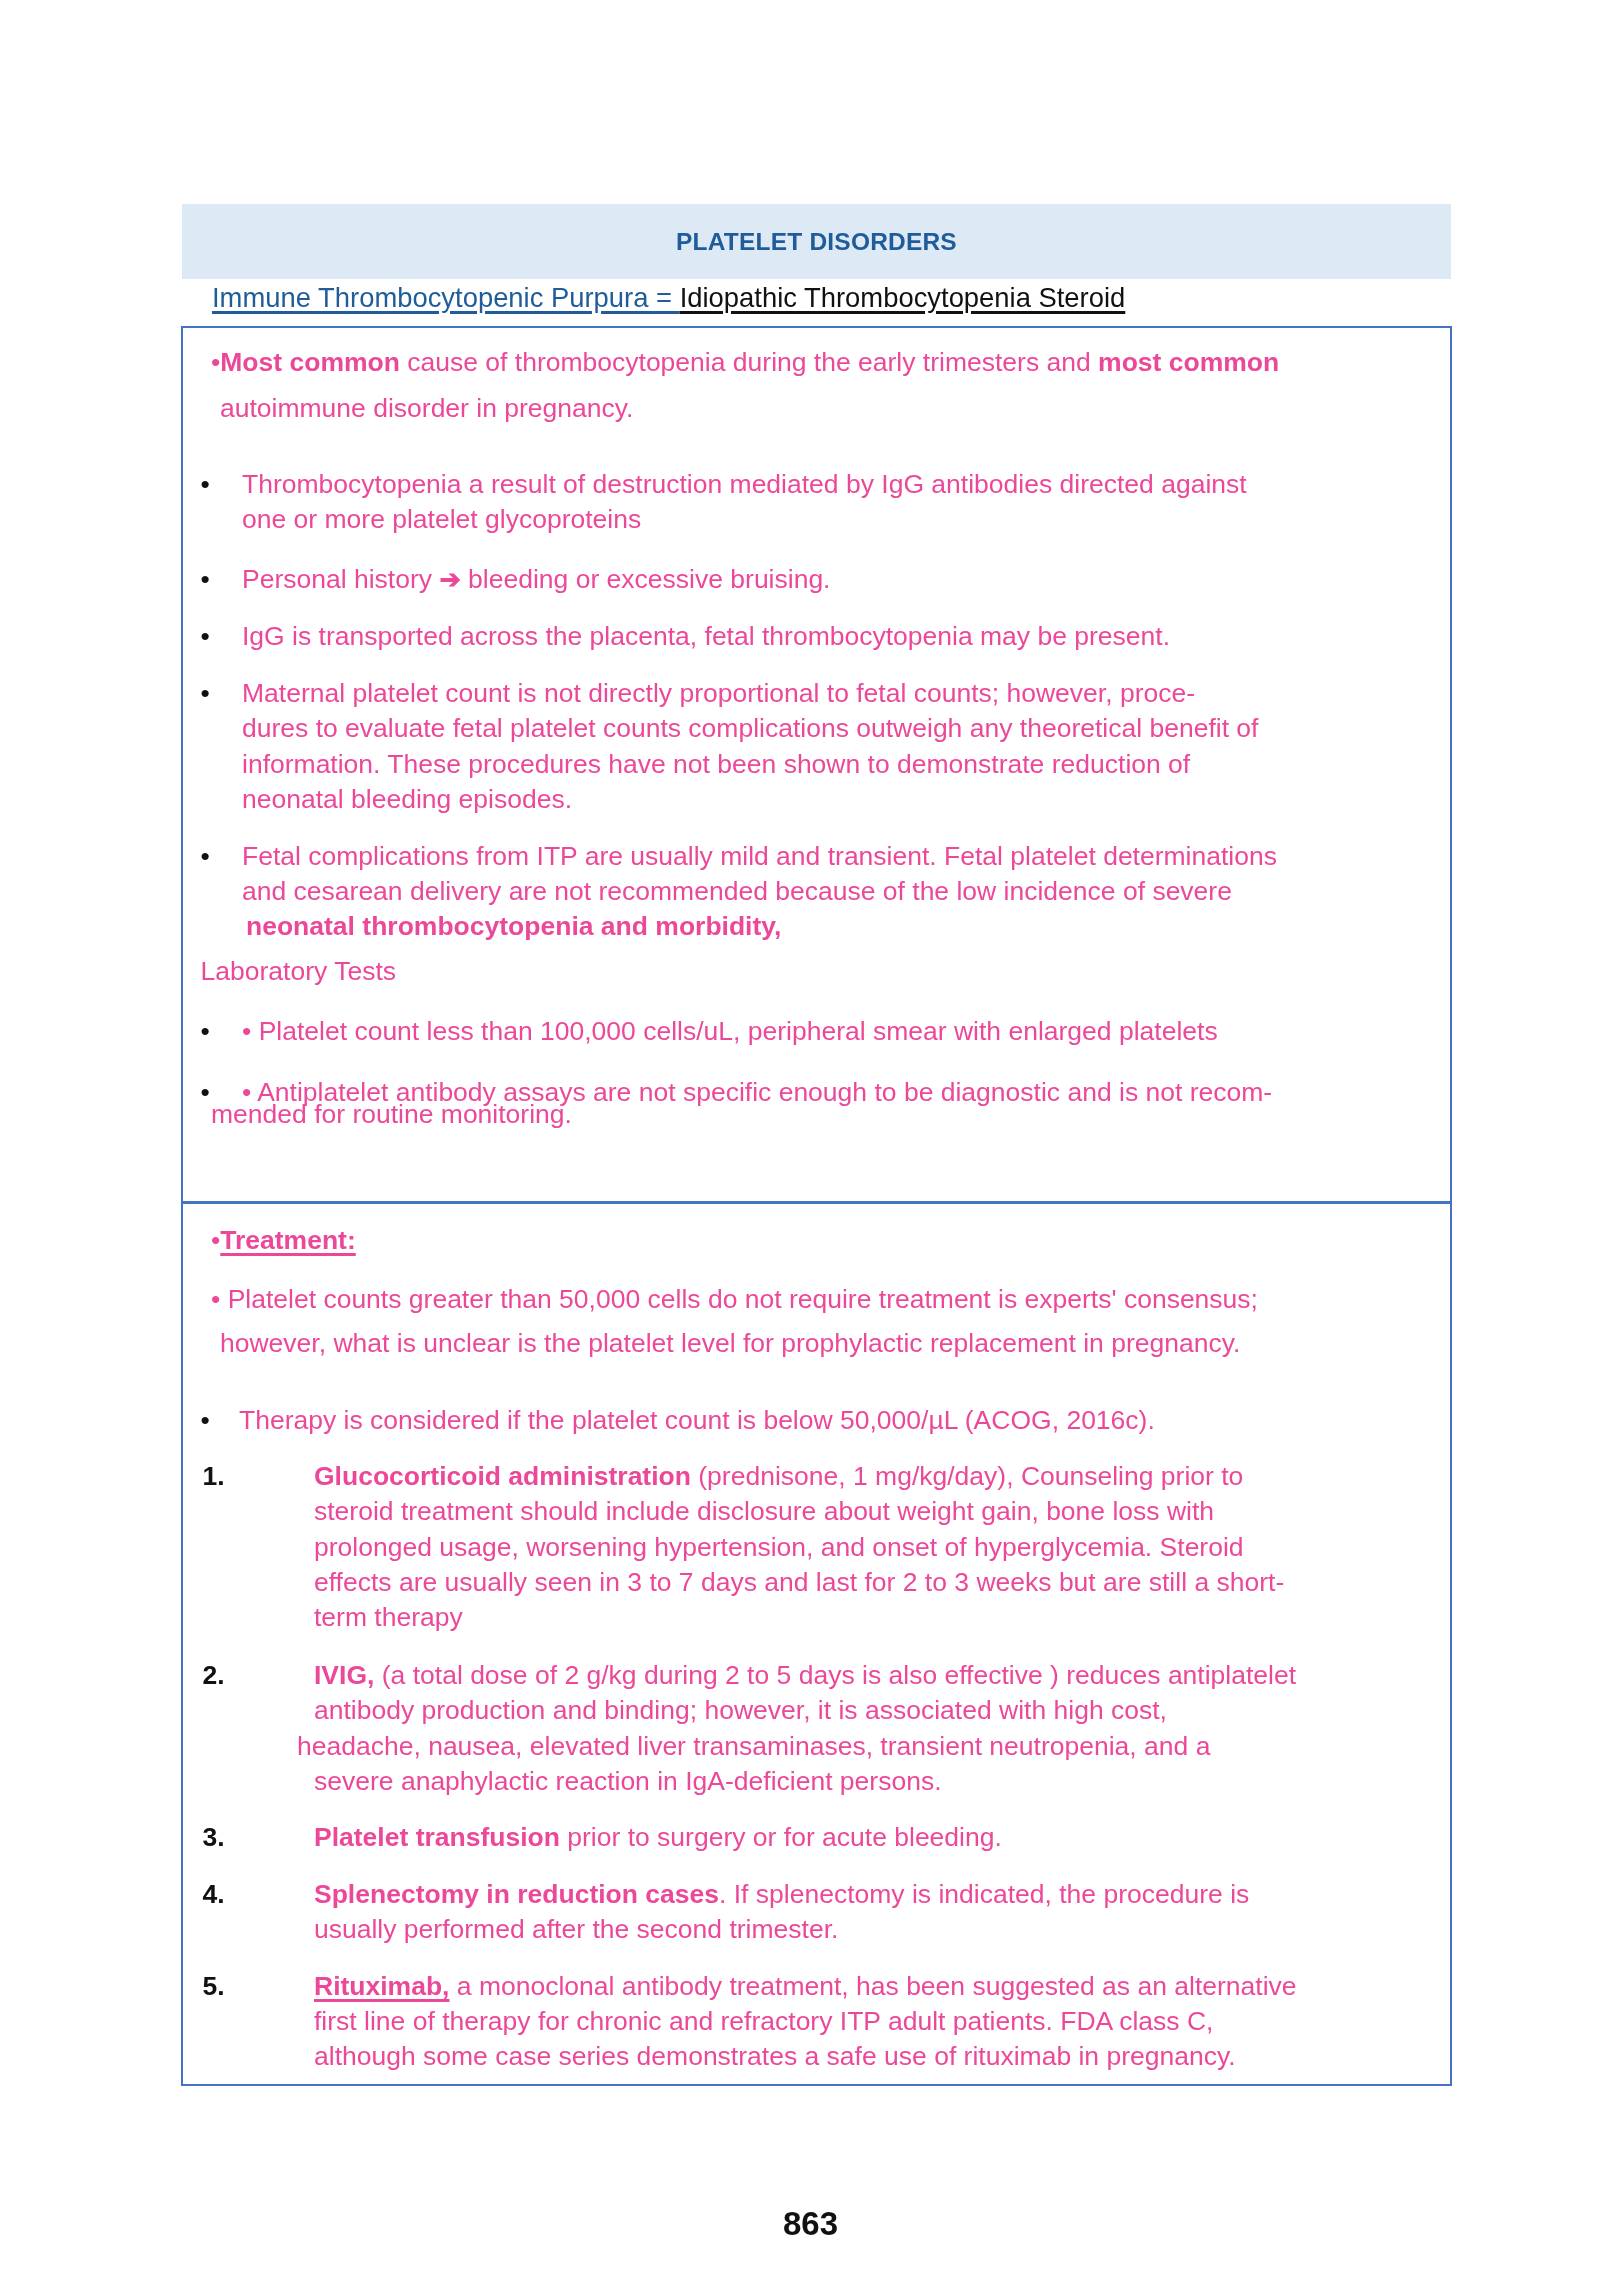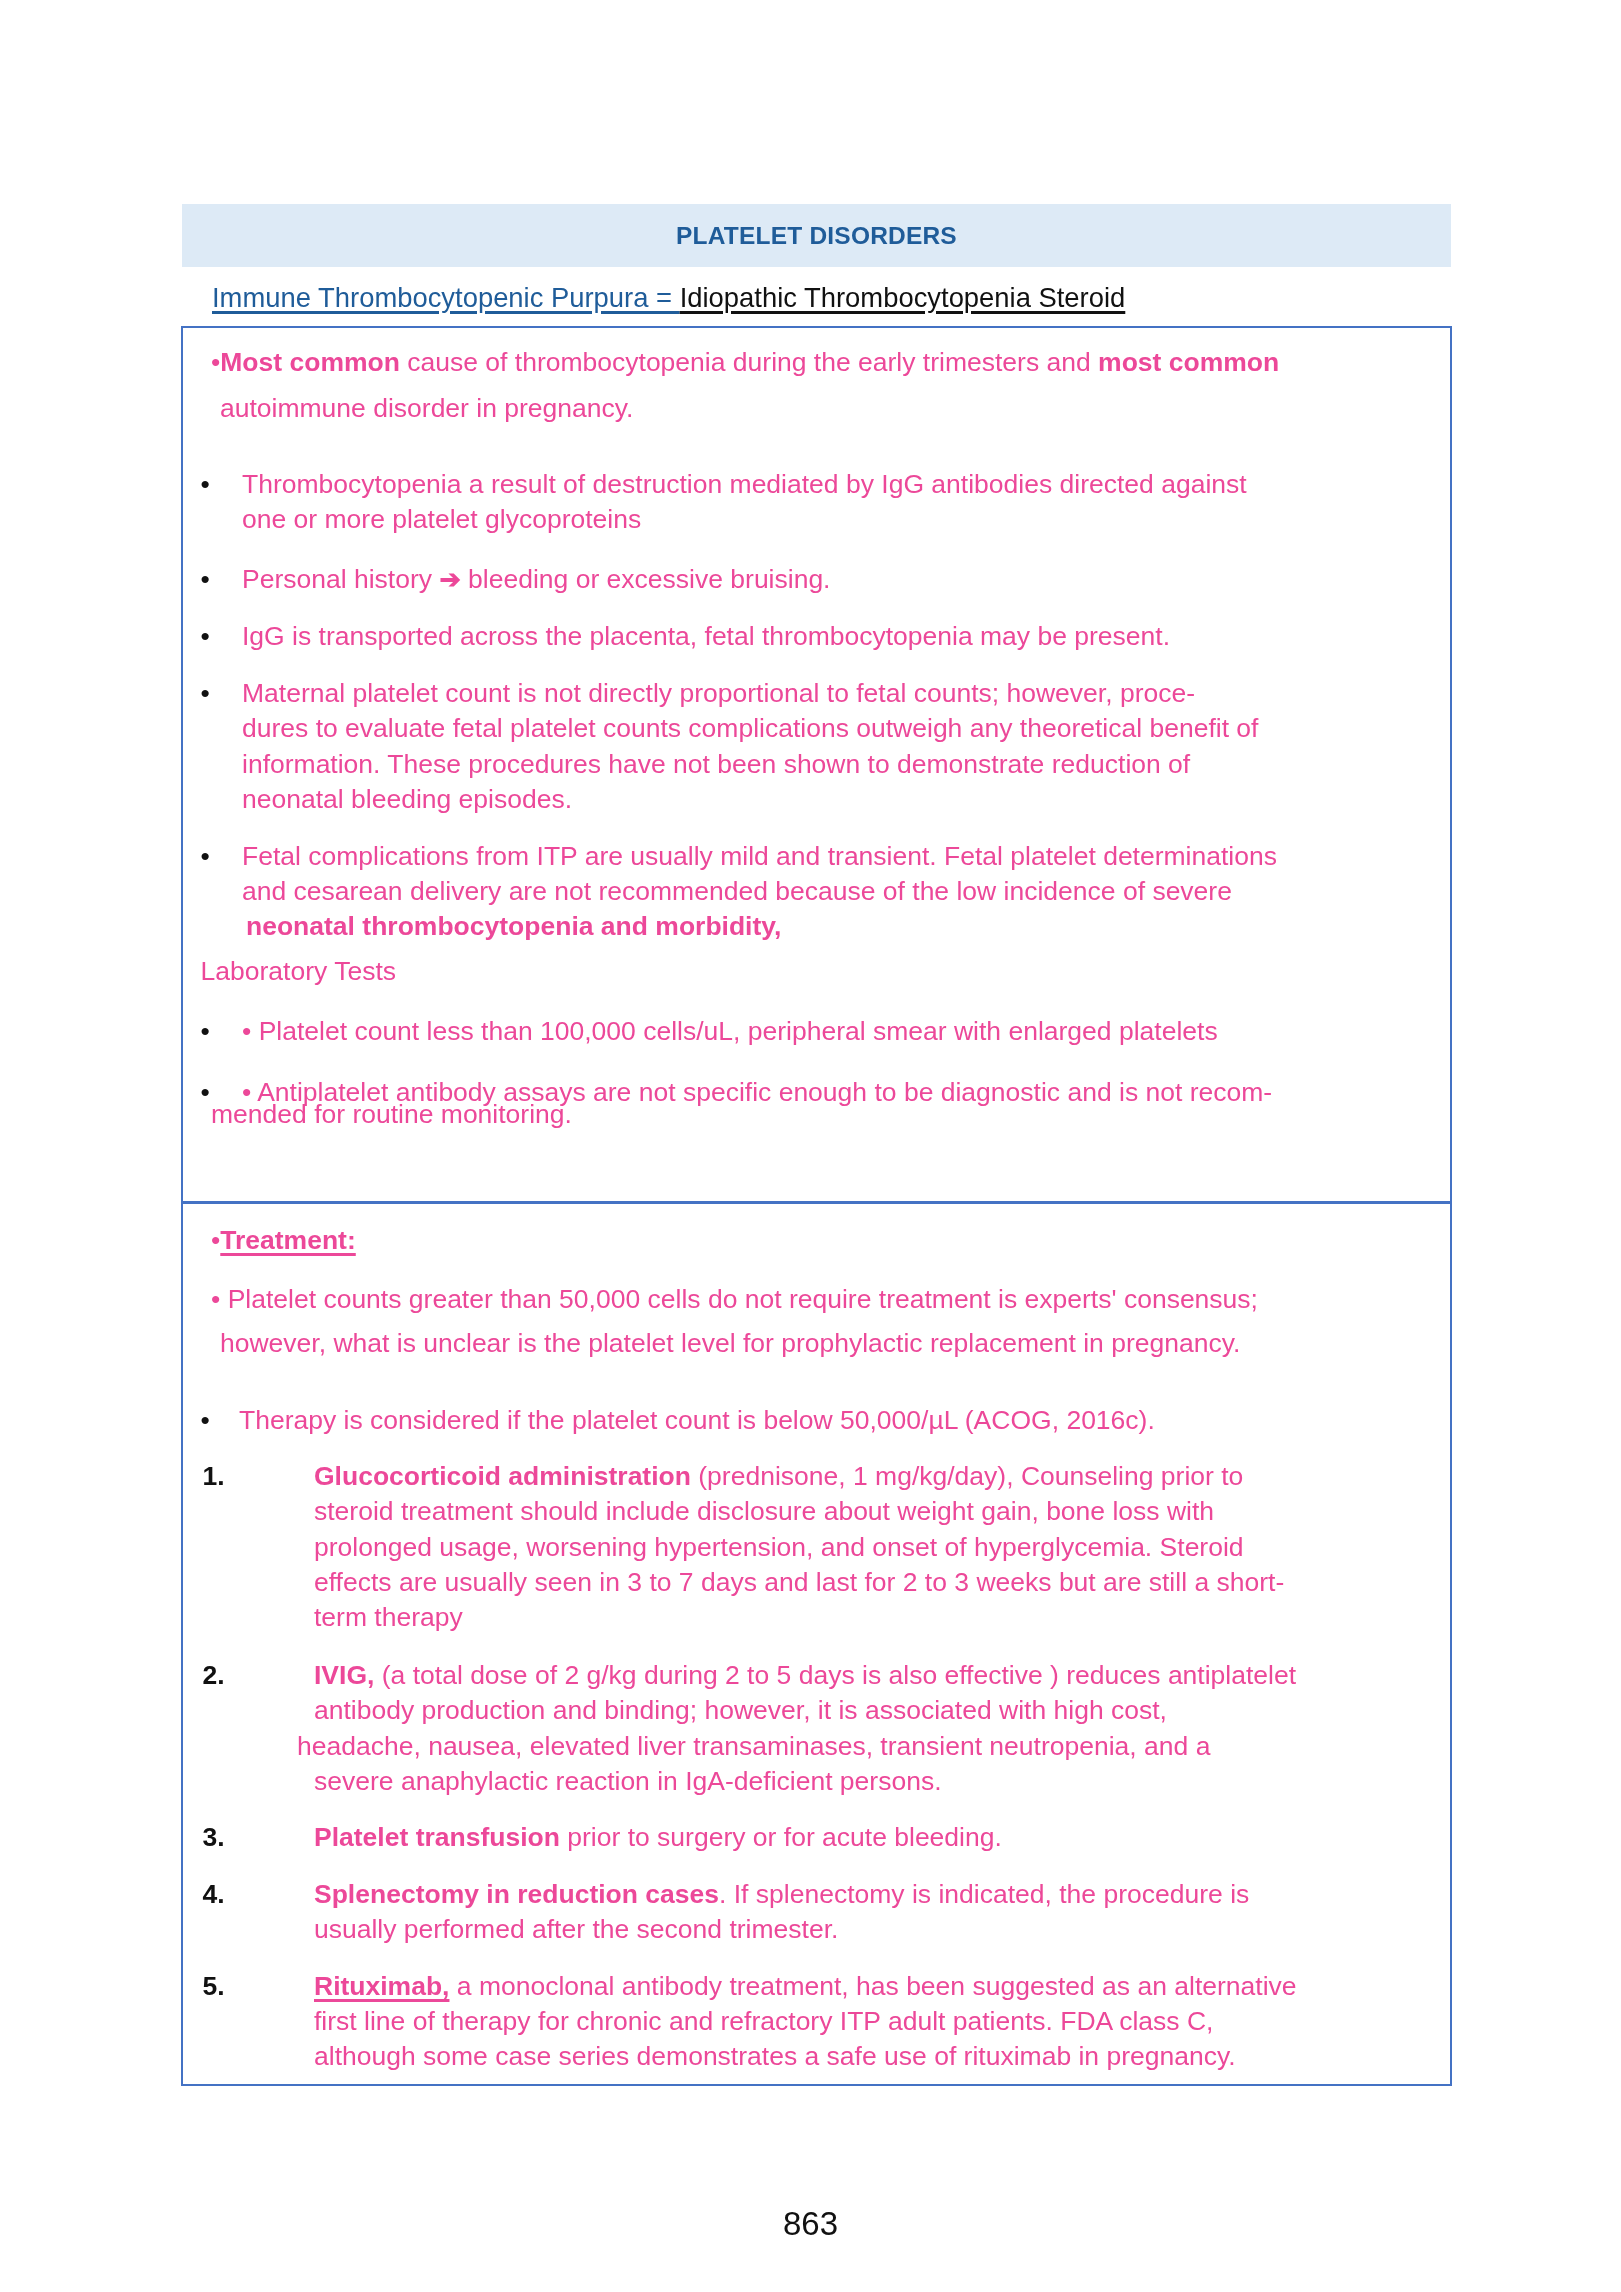--- a/index.html
+++ b/index.html
@@ -1,21 +1,21 @@
 <!DOCTYPE html>
 <html><head>
   <meta charset="utf-8">
   <style>
     html, body { margin: 0; padding: 0; background: #ffffff; }
     body {
       width: 1621px; height: 2293px; position: relative; overflow: hidden;
       font-family: "Liberation Sans", sans-serif; color: #111111;
     }
     .header-band {
-      position: absolute; left: 182px; top: 204px; width: 1269px; height: 63px;
+      position: absolute; left: 182px; top: 204px; width: 1269px; height: 75px;
       background: #DDEAF6; display: flex; align-items: center; justify-content: center;
     }
     .header-title {
       font-family: "Liberation Sans", sans-serif; font-weight: bold; font-size: 24.5px;
       color: #1F5C99; letter-spacing: 0.2px;
     }
     .subtitle {
       position: absolute; left: 212px; top: 282px; font-size: 27.4px; white-space: nowrap;
       font-family: "Liberation Sans", sans-serif;
     }
@@ -28,21 +28,21 @@
     .separator {
       position: absolute; left: 0; top: 873px; width: 100%; height: 2.9px; background: #4472C4;
     }
     .txt { position: absolute; font-size: 26.5px; line-height: 35px; white-space: nowrap; color: #ec4899; }
     .bul { position: absolute; font-size: 26.5px; line-height: 35px; color: #111; }
     b { font-weight: bold; }
     .u { text-decoration: underline; text-decoration-thickness: 2.9px; text-underline-offset: 3.9px; }
     .num { position: absolute; font-size: 26.5px; line-height: 35px; font-weight: bold; color: #111; }
     .page-num {
       position: absolute; left: 0; width: 1621px; top: 2205px; text-align: center;
-      font-family: "Liberation Sans", sans-serif; font-weight: normal; font-size: 33px; color: #111;
+      font-family: "Liberation Sans", sans-serif; font-weight: bold; font-size: 33px; color: #111;
     }
     .arrow { font-weight: bold; font-size: 25.5px; }
   </style>
 </head>
 <body>
 
 <div class="header-band">
   <span class="header-title">PLATELET DISORDERS</span>
 </div>
 

